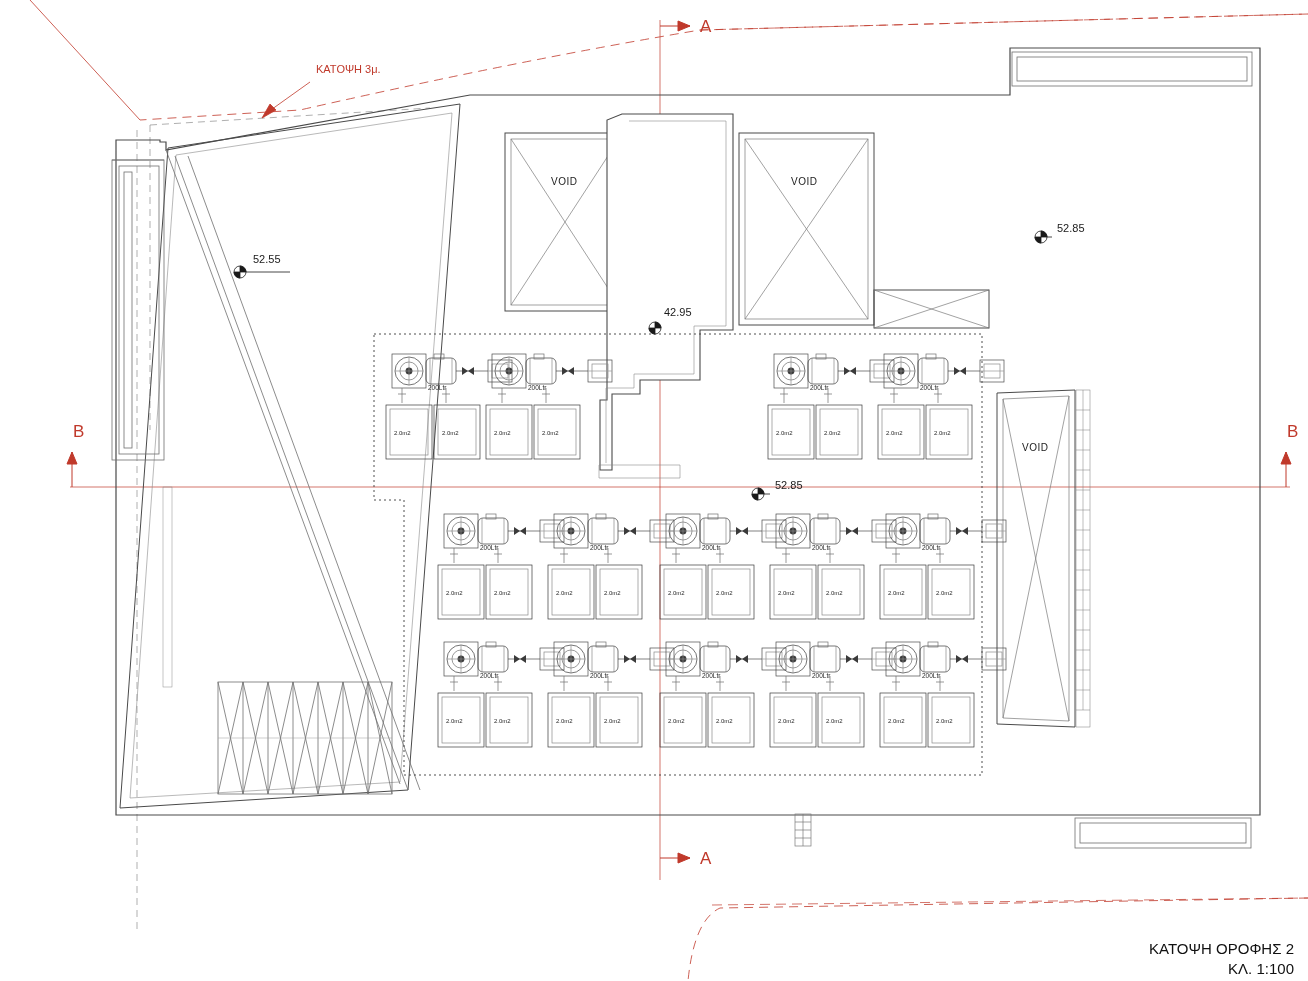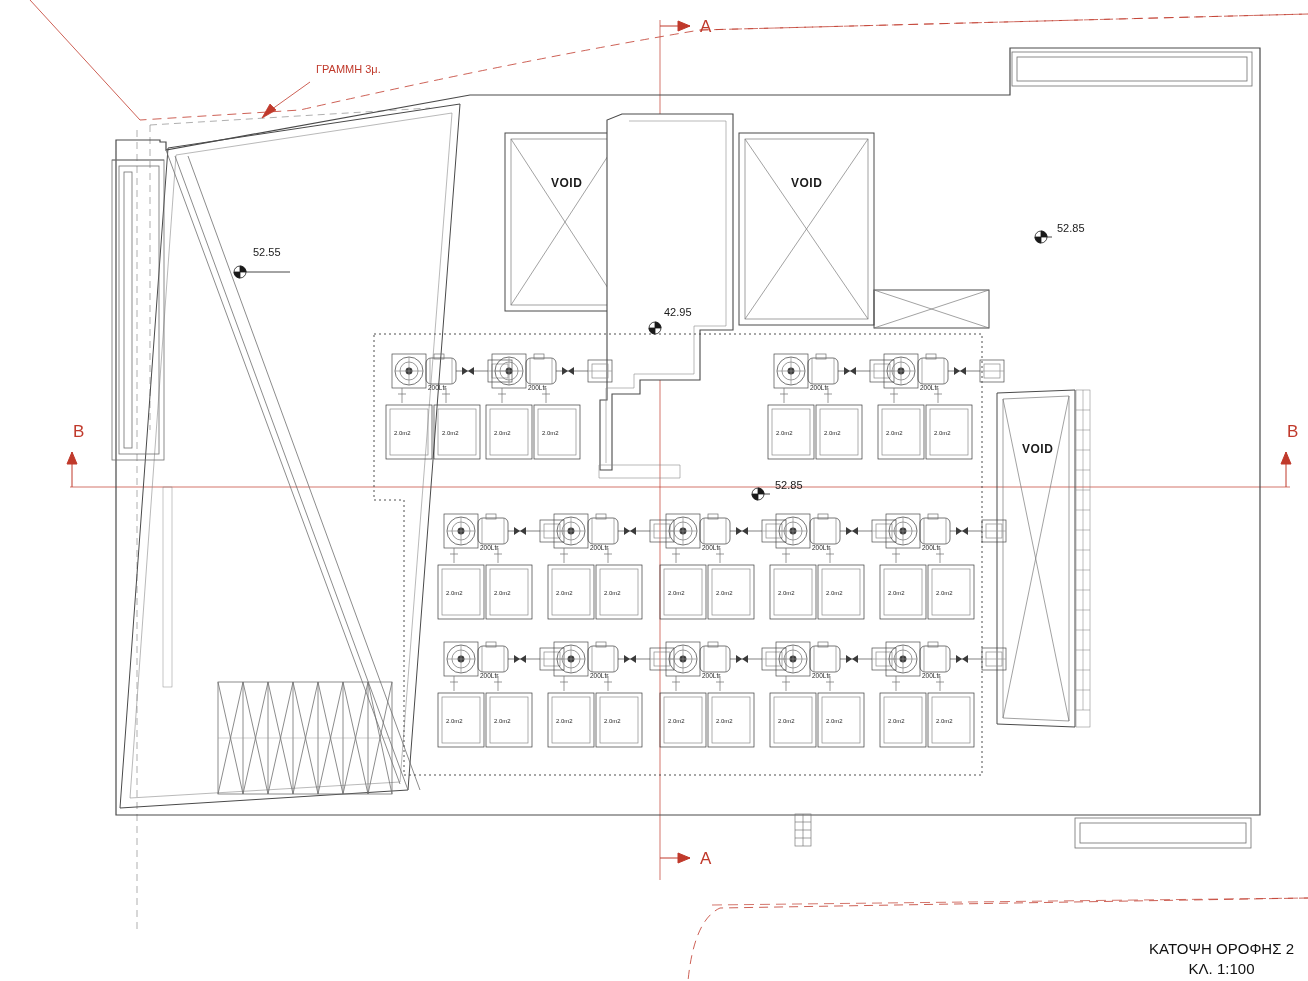--- a/index.html
+++ b/index.html
@@ -22,30 +22,30 @@
     left: 0;
     top: 0;
   }
   .lbl {
     position: absolute;
     font-family: "Liberation Sans", sans-serif;
     font-size: 11px;
     color: #1a1a1a;
     white-space: nowrap;
   }
-  .lbl.void { font-size: 12px; letter-spacing: 0.5px; font-weight: bold; }
+  .lbl.void { font-size: 10px; letter-spacing: 0.5px; }
   .lbl.red { color: #c0392b; }
   .lbl.sec { color: #c0392b; font-size: 17px; font-weight: normal; }
   .lbl.tiny { font-size: 6.5px; color: #2a2a2a; }
   .lbl.tiny2 { font-size: 6px; color: #2a2a2a; }
   .title-block {
     position: absolute;
     right: 14px;
     bottom: 2px;
-    text-align: center;
+    text-align: right;
     font-size: 15px;
     color: #111;
     line-height: 1.35;
   }
 </style>
 </head>
 <body>
 
 <div id="sheet">
 
@@ -624,32 +624,32 @@
           <line x1="936" y1="682" x2="944" y2="682" stroke="#6f6f6f"></line>
           <rect x="880" y="693" width="46" height="54" stroke="#3a3a3a"></rect>
           <rect x="884" y="697" width="38" height="46" stroke="#8a8a8a"></rect>
           <rect x="928" y="693" width="46" height="54" stroke="#3a3a3a"></rect>
           <rect x="932" y="697" width="38" height="46" stroke="#8a8a8a"></rect>
         </g>
       </g>
 
   </svg>
 
-  <div class="lbl red" style="left:316px; top:63px;">ΓΡΑΜΜΗ 3μ.</div>
+  <div class="lbl red" style="left:316px; top:63px;">ΚΑΤΟΨΗ 3μ.</div>
 
   <div class="lbl sec" style="left:700px; top:17px;">A</div>
   <div class="lbl sec" style="left:700px; top:849px;">A</div>
   <div class="lbl sec" style="left:73px; top:422px;">B</div>
   <div class="lbl sec" style="left:1287px; top:422px;">B</div>
 
   <div class="lbl void" style="left:551px; top:176px;">VOID</div>
   <div class="lbl void" style="left:791px; top:176px;">VOID</div>
   <div class="lbl void" style="left:1022px; top:442px;">VOID</div>
 
-  <div class="lbl" style="left:253px; top:246px;">52.55</div>
+  <div class="lbl" style="left:253px; top:253px;">52.55</div>
   <div class="lbl" style="left:1057px; top:222px;">52.85</div>
   <div class="lbl" style="left:664px; top:306px;">42.95</div>
   <div class="lbl" style="left:775px; top:479px;">52.85</div>
 
   <div class="title-block">
     <div>ΚΑΤΟΨΗ ΟΡΟΦΗΣ 2</div>
     <div>ΚΛ. 1:100</div>
   </div>
 
 <div class="lbl tiny" style="left: 428px; top: 384px;">200Ltr</div>

